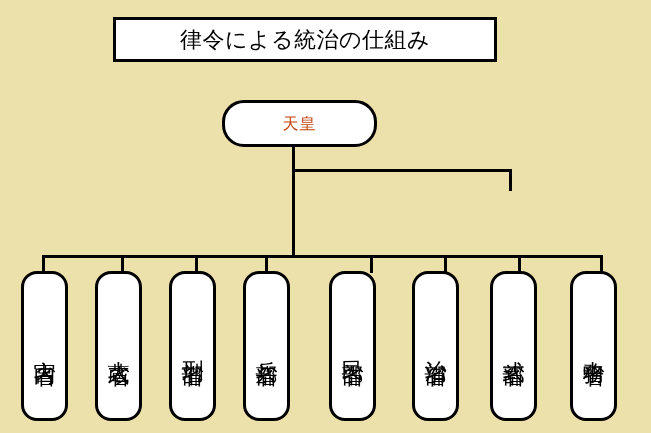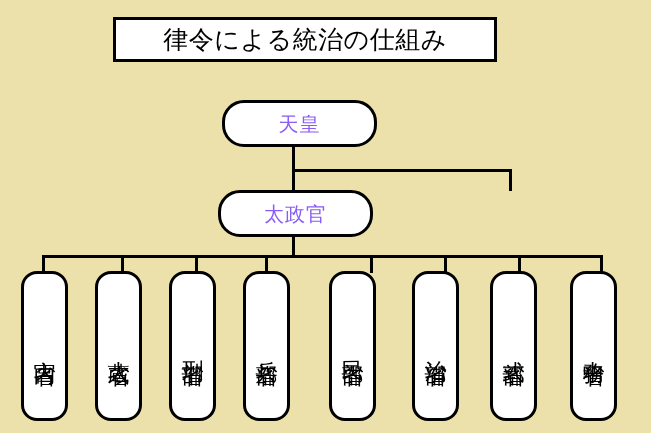--- a/index.html
+++ b/index.html
@@ -26,42 +26,42 @@
     width: 384px;
     height: 45px;
     background: #ffffff;
     border: 3px solid #000000;
     box-sizing: border-box;
     display: flex;
     align-items: center;
     justify-content: center;
   }
   .title-box .label {
-    font-size: 25px;
+    font-size: 22px;
     line-height: 1;
     color: #000000;
     letter-spacing: 0.5px;
     white-space: nowrap;
   }
 
   
   .node {
     position: absolute;
     background: #ffffff;
     border: 3px solid #000000;
     border-radius: 22px;
     box-sizing: border-box;
     display: flex;
     align-items: center;
     justify-content: center;
   }
   .node .label {
-    font-size: 20px;
+    font-size: 16px;
     line-height: 1;
-    color: #8b5cf6;
+    color: #c2410c;
     white-space: nowrap;
     letter-spacing: 1px;
   }
 
   #node-tenno   { left: 222px; top: 100px; width: 155px; height: 47px; }
   #node-daijo   { left: 218px; top: 190px; width: 155px; height: 47px; }
   #node-jingi   { left: 432px; top: 190px; width: 153px; height: 47px; }
 
   
   .ministry {
@@ -106,23 +106,20 @@
 
   <div class="node" id="node-tenno">
     <span class="label">天皇</span>
   </div>
 
   <div class="line line-v" style="left:292px; top:146px; height:92px;"></div>
 
   <div class="line line-h" style="left:292px; top:169px; width:220px;"></div>
   <div class="line line-v" style="left:509px; top:169px; height:22px;"></div>
 
-  <div class="node" id="node-daijo">
-    <span class="label">太政官</span>
-  </div>
 
   <div class="line line-v" style="left:292px; top:236px; height:22px;"></div>
 
   <div class="line line-h" style="left:42px; top:255px; width:561px;"></div>
 
   <div class="line line-v" style="left:42px; top:255px; height:18px;"></div>
   <div class="line line-v" style="left:121px; top:255px; height:18px;"></div>
   <div class="line line-v" style="left:195px; top:255px; height:18px;"></div>
   <div class="line line-v" style="left:265px; top:255px; height:18px;"></div>
   <div class="line line-v" style="left:370px; top:255px; height:18px;"></div>

